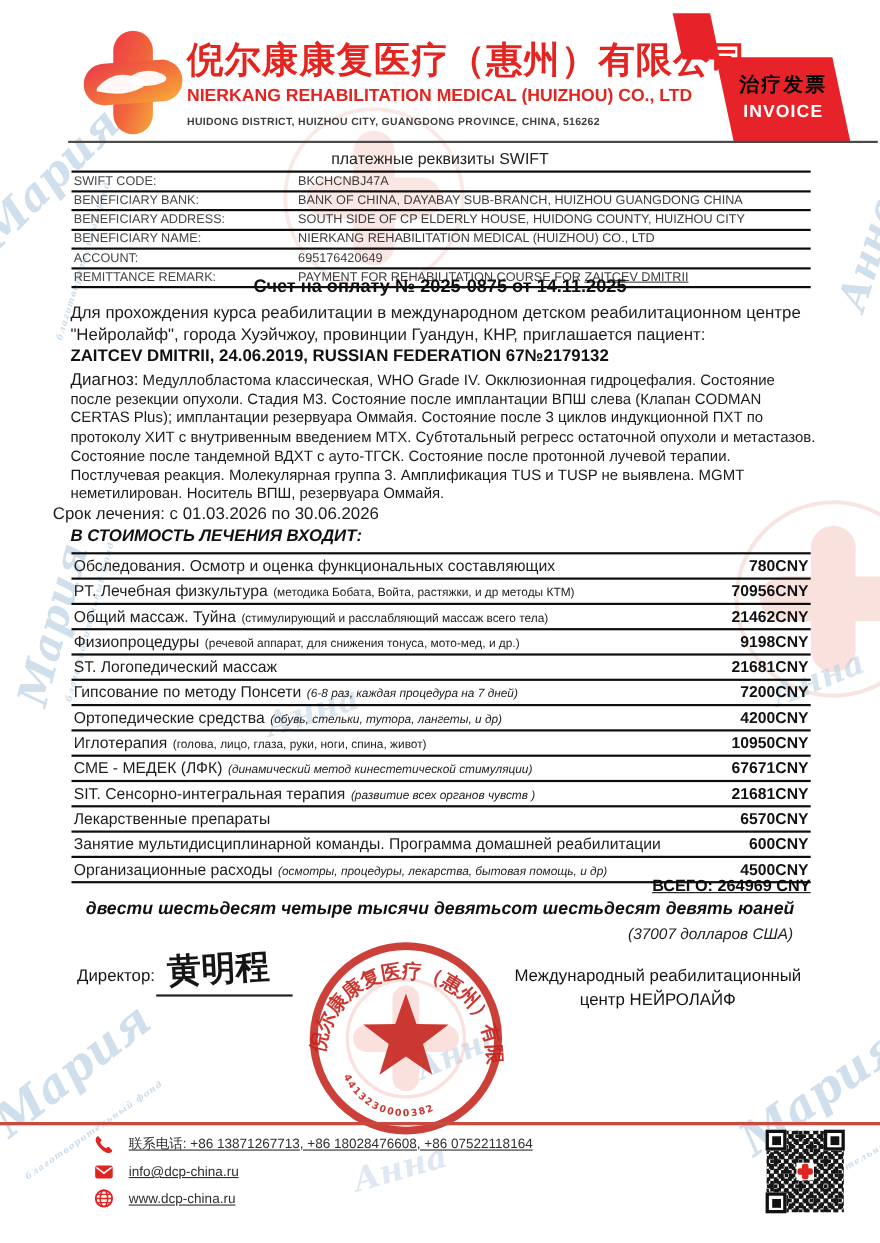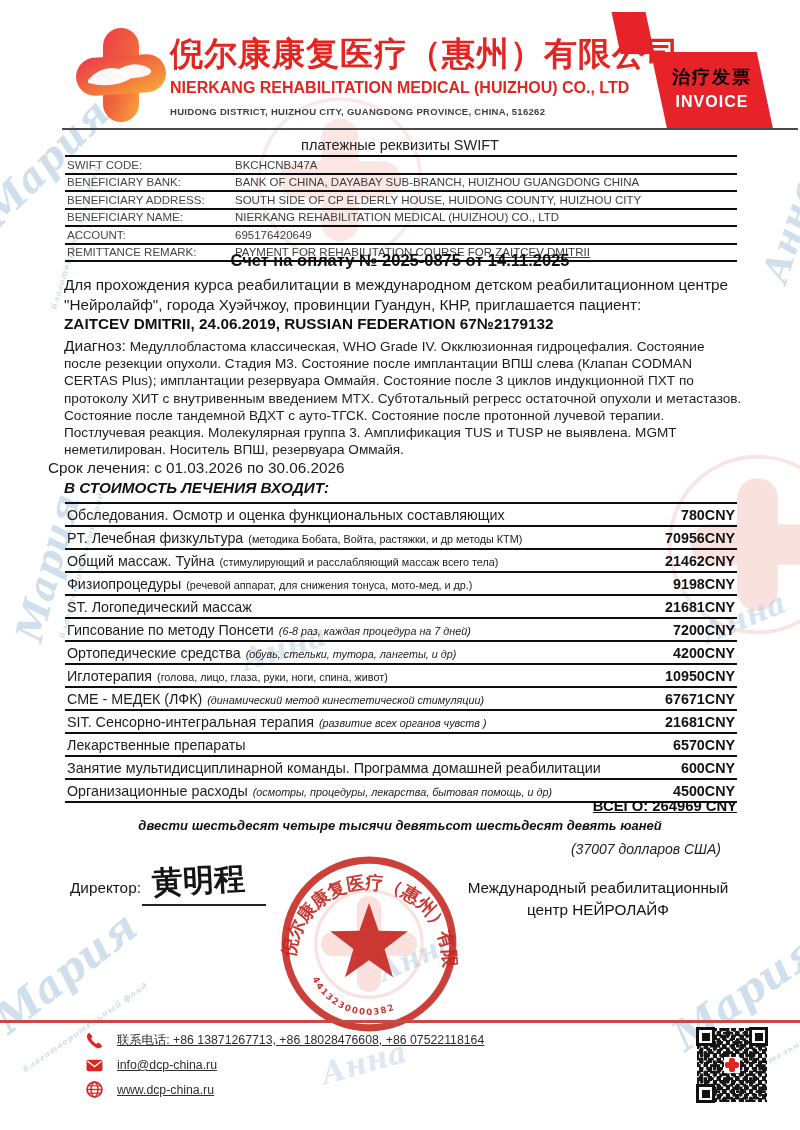--- a/index.html
+++ b/index.html
@@ -25,21 +25,21 @@
   .badge-cn{position:relative;margin-top:13px;font-size:18px;font-weight:bold;color:#000000;letter-spacing:2px;}
   .badge-en{position:relative;margin-top:4px;font-size:16px;font-weight:bold;color:#fff;letter-spacing:1px;}
   .header-line{left:62px;top:128px;width:736px;height:2px;background:#4a4a4a;}
 
   
   .swift-title{left:0;top:137px;width:800px;text-align:center;font-size:14.5px;color:#222;}
   .swift-table{left:65px;top:155px;width:672px;border-top:2.5px solid #0c0c0c;}
   .swift-row{display:flex;border-bottom:2px solid #0c0c0c;padding:1.5px 0 1.5px 2px;
              font-size:11.5px;color:#474747;line-height:12.5px;}
   .swift-label{width:168px;flex:none;}
-  .swift-value{flex:1;color:#3d3d3d;}
+  .swift-value{flex:1;color:#3d3d3d;margin-left:36px;}
   .u{text-decoration:underline;}
 
   
   .invoice-title{left:0;top:251px;width:800px;text-align:center;font-size:16.5px;font-weight:bold;color:#101010;}
   .intro{left:64px;top:275px;width:678px;font-size:15.3px;line-height:20px;color:#1c1c1c;}
   .patient{left:64px;top:315px;font-size:15.3px;font-weight:bold;color:#111;}
   .diagnosis{left:64px;top:337px;width:680px;font-size:13.6px;line-height:17.2px;color:#1c1c1c;}
   .diag-label{font-size:15.5px;}
   .period{left:48px;top:459px;font-size:15.3px;}
   .sheading{left:64px;top:479px;font-size:15.3px;font-weight:bold;font-style:italic;color:#111;}
@@ -47,21 +47,21 @@
   
   .services{left:65px;top:502px;width:672px;border-top:2.5px solid #0e0e0e;}
   .srow{display:flex;align-items:baseline;border-bottom:2px solid #0e0e0e;padding:2.5px 2px 2.5px 2px;}
   .sname{font-size:14.3px;color:#1d1d1d;}
   .snote{font-size:10.8px;margin-left:5px;color:#222;}
   .snote.it{font-style:italic;}
   .sprice{margin-left:auto;font-size:14.3px;font-weight:bold;white-space:nowrap;color:#111;}
 
   .total{left:65px;top:798px;width:672px;text-align:right;font-size:14.8px;font-weight:bold;
          text-decoration:underline;color:#0d0d0d;}
-  .twords{left:0;top:818px;width:800px;text-align:center;font-size:13px;font-weight:bold;font-style:italic;color:#111;}
+  .twords{left:0;top:818px;width:800px;text-align:center;font-size:16px;font-weight:bold;font-style:italic;color:#111;}
   .tusd{left:49px;top:841px;width:672px;text-align:right;font-size:14px;font-style:italic;color:#222;}
 
   
   .director-label{left:70px;top:879px;font-size:15.3px;color:#151515;}
   .sig-underline{left:142px;top:904px;width:124px;height:1.5px;background:#222;}
   .sig{left:152px;top:860px;font-size:31px;font-weight:bold;color:#151515;
        font-family:"DejaVu Serif",serif;transform:rotate(-3deg);}
   .stamp{left:278px;top:853px;width:182px;height:182px;}
   .org{left:436px;top:877px;width:324px;text-align:center;font-size:15.3px;line-height:22px;color:#141414;}
 

